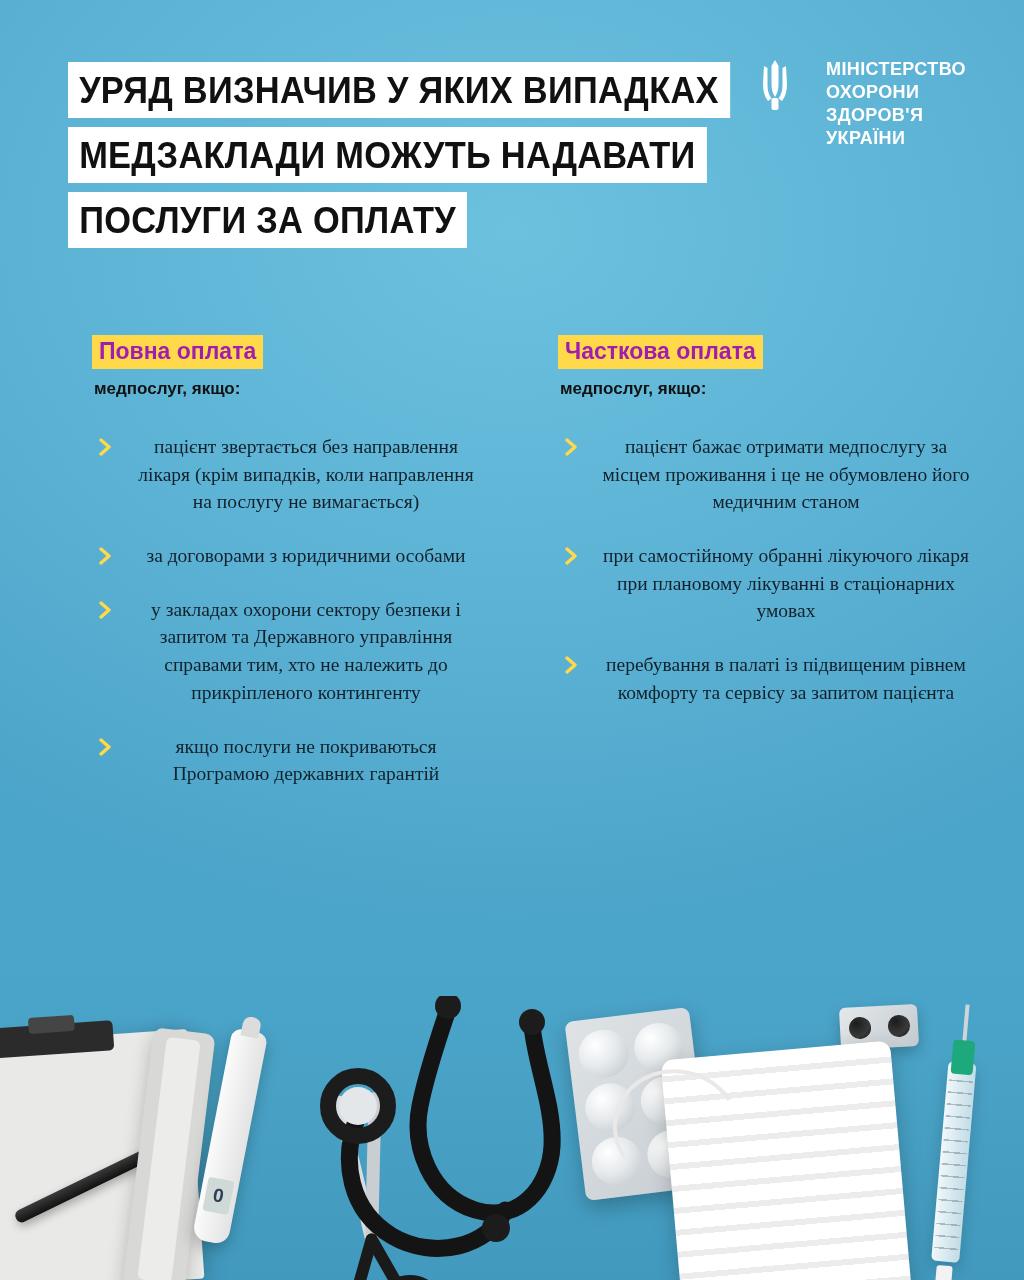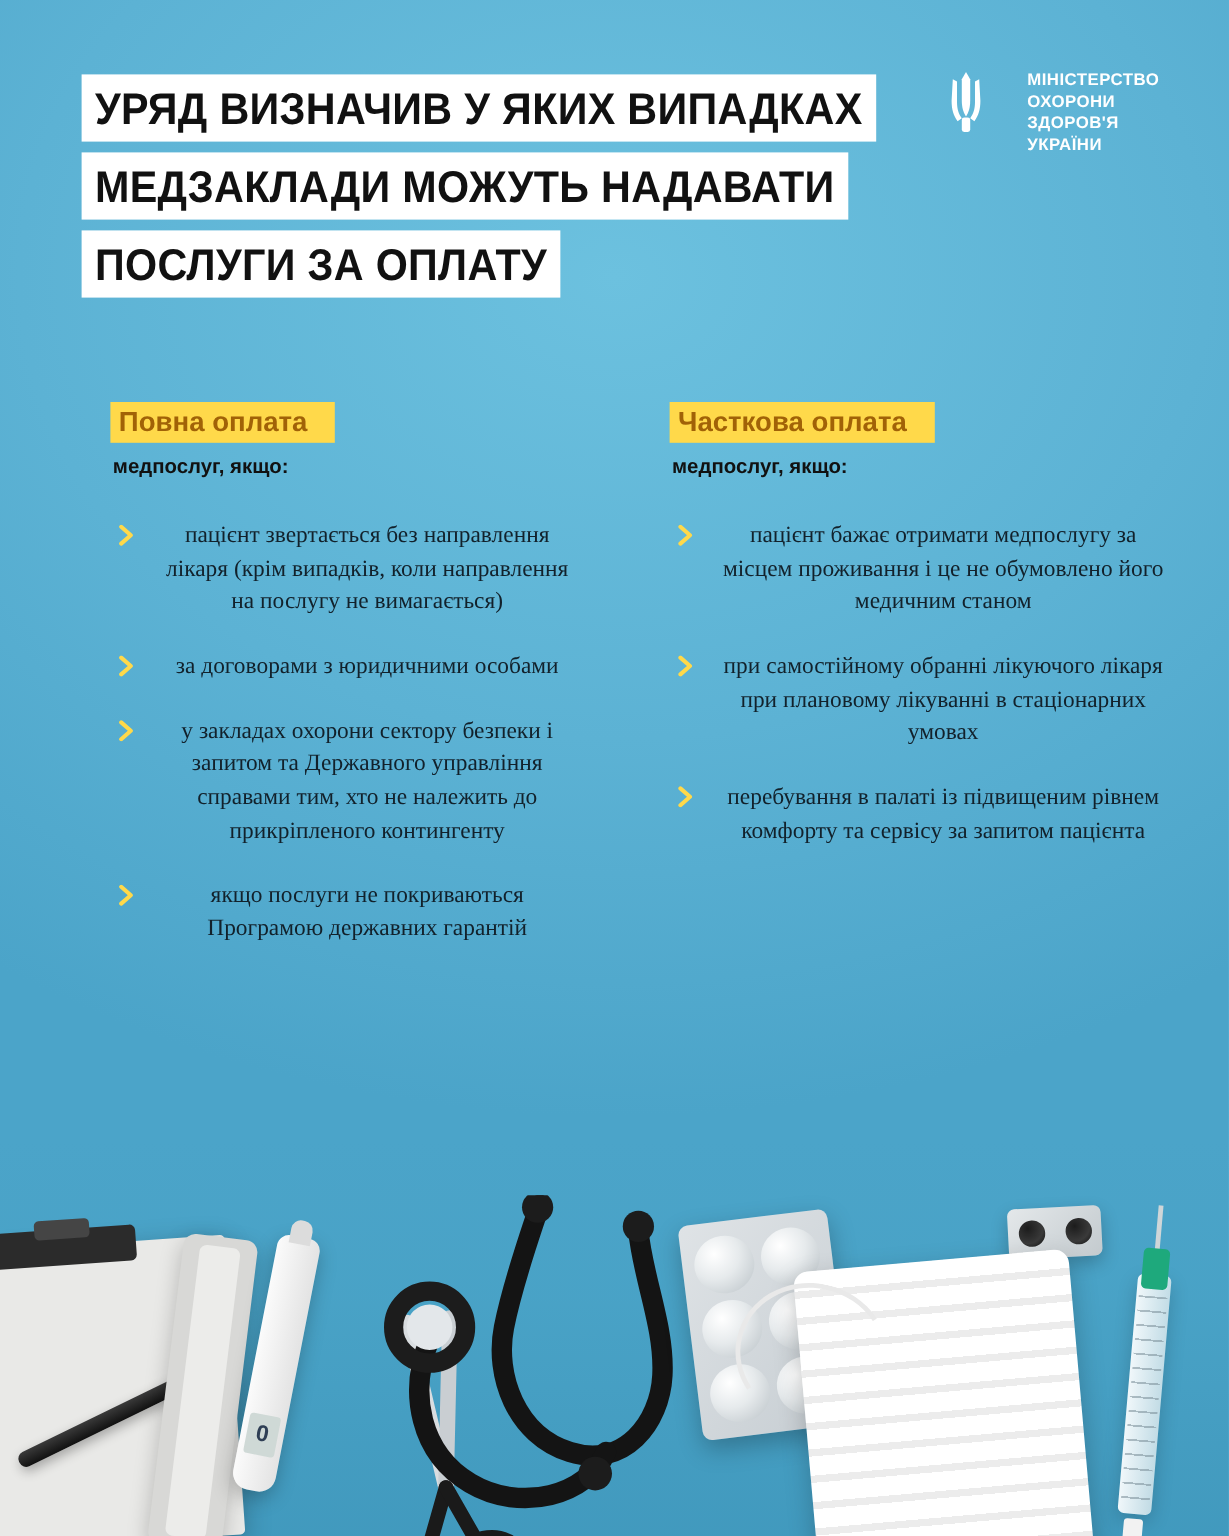--- a/index.html
+++ b/index.html
@@ -74,21 +74,21 @@
     width: 34px;
     height: 54px;
     flex: 0 0 auto;
     display: flex;
     align-items: center;
     justify-content: center;
   }
   .logo-text {
     color: #ffffff;
     font-weight: 700;
-    font-size: 14px;
+    font-size: 18px;
     line-height: 1.28;
     letter-spacing: 0.4px;
     text-transform: uppercase;
     font-family: "Liberation Sans", sans-serif;
     margin-left: 24px;
   }
   .logo-text span { display: block; white-space: nowrap; }
 
   
   .columns {
@@ -101,25 +101,25 @@
   }
   .col {
     box-sizing: border-box;
   }
   .col-left  { width: 500px; padding-left: 92px; padding-right: 18px; }
   .col-right { width: 500px; padding-left: 58px; padding-right: 24px; }
 
   .col-heading-1 {
     display: inline-block;
     background: #ffd94a;
-    color: #a16207;
+    color: #a21caf;
     font-weight: 700;
     font-size: 23px;
     line-height: 1.0;
-    padding: 5px 23px 6px 7px;
+    padding: 5px 7px 6px 7px;
     font-family: "Liberation Sans", sans-serif;
   }
   .col-heading-2 {
     color: #111111;
     font-weight: 700;
     font-size: 17px;
     line-height: 1.0;
     margin-top: 11px;
     padding-left: 2px;
     font-family: "Liberation Sans", sans-serif;

